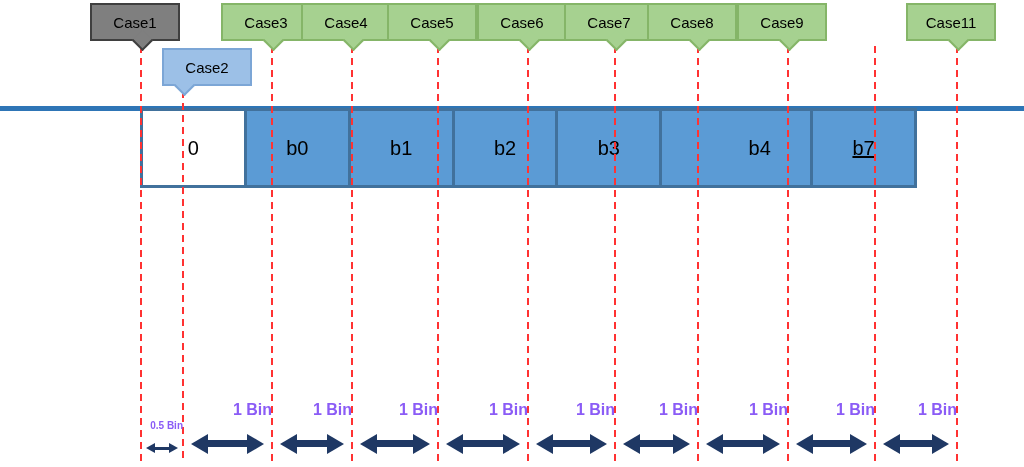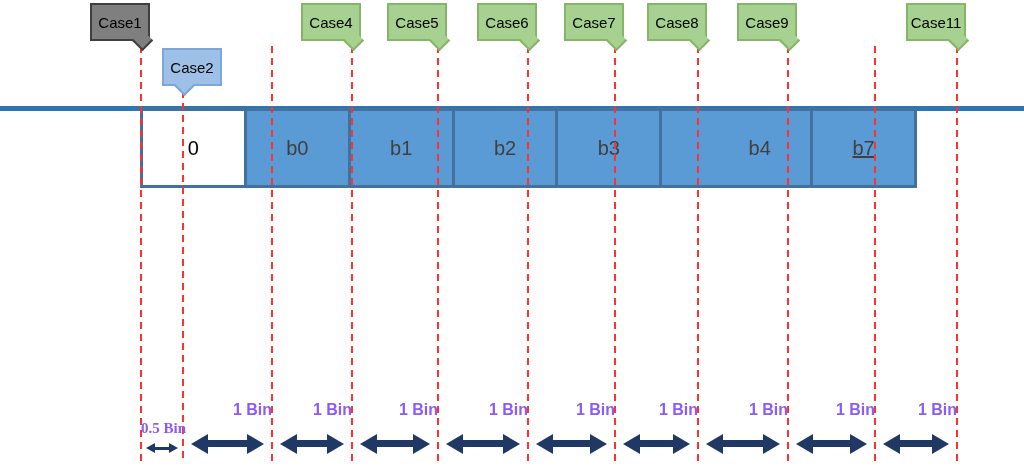--- a/index.html
+++ b/index.html
@@ -11,44 +11,44 @@
   .timeline {
     position:absolute; left:0; top:106px; width:1024px; height:5px;
     background:#2E75B6; z-index:1;
   }
   .bar {
     position:absolute; left:140px; top:108px; width:777px; height:80px;
     display:flex; z-index:2;
   }
   .cell {
     flex:1; margin-left:-3px; border:3px solid #41719C; background:#5B9BD5;
-    color:#404040; display:flex; align-items:center; justify-content:center;
+    color:#000000; display:flex; align-items:center; justify-content:center;
     font-size:20px;
   }
   .cell:first-child { margin-left:0; }
   .cell.empty { background:#ffffff; color:#000; }
   .guide {
     position:absolute; width:2px; z-index:3;
     background:repeating-linear-gradient(180deg, #FF3232 0 7px, transparent 7px 12px);
   }
   .callout {
-    position:absolute; width:60px; height:38px; border:2px solid;
+    position:absolute; width:90px; height:38px; border:2px solid;
     display:flex; align-items:center; justify-content:center;
     font-size:15px; color:#000; z-index:5;
   }
   .tail {
     position:absolute; width:15px; height:15px; bottom:-9px;
     transform:rotate(45deg); border-right:2px solid; border-bottom:2px solid;
   }
   .bin { position:absolute; z-index:4; }
   .bin-label {
     font-weight:bold; color:#8b5cf6; text-align:right; white-space:nowrap;
   }
   .bin.full .bin-label { font-size:16px; height:20px; margin-bottom:12px; }
-  .bin.half .bin-label { font-size:15px; height:15px; margin-bottom:7px;font-family:Liberation Serif, serif; }
+  .bin.half .bin-label { font-size:10px; height:15px; margin-bottom:7px; }
   .arrow { display:flex; align-items:center; }
   .bin.full .arrow { margin:0 8px; height:21px; }
   .bin.half .arrow { margin:0 5px; height:12px; }
   .a-line { flex:1; background:#1F3864; }
   .bin.full .a-line { height:7px; }
   .bin.half .a-line { height:3px; }
   .ah { width:0; height:0; }
   .bin.full .ah-l { border-top:10px solid transparent; border-bottom:10px solid transparent; border-right:17px solid #1F3864; }
   .bin.full .ah-r { border-top:10px solid transparent; border-bottom:10px solid transparent; border-left:17px solid #1F3864; }
   .bin.half .ah-l { border-top:5px solid transparent; border-bottom:5px solid transparent; border-right:9px solid #1F3864; }
@@ -80,20 +80,24 @@
     <div class="guide" style="left: 874px; top: 46px; height: 416px;"></div>
     <div class="guide" style="left: 956px; top: 46px; height: 416px;"></div>
     <div class="callout" style="left: 90px; top: 3px; background: rgb(127, 127, 127); border-color: rgb(63, 63, 63);">
       <div>Case1</div>
       <div class="tail" style="left: 43px; background: rgb(127, 127, 127); border-color: rgb(63, 63, 63);"></div>
     </div>
     <div class="callout" style="left: 162px; top: 48px; background: rgb(156, 192, 231); border-color: rgb(124, 166, 214);">
       <div>Case2</div>
       <div class="tail" style="left: 13px; background: rgb(156, 192, 231); border-color: rgb(124, 166, 214);"></div>
     </div>
+    <div class="callout" style="left: 221px; top: 3px; background: rgb(166, 209, 144); border-color: rgb(133, 181, 104);">
+      <div>Case3</div>
+      <div class="tail" style="left: 43px; background: rgb(166, 209, 144); border-color: rgb(133, 181, 104);"></div>
+    </div>
     <div class="callout" style="left: 301px; top: 3px; background: rgb(166, 209, 144); border-color: rgb(133, 181, 104);">
       <div>Case4</div>
       <div class="tail" style="left: 43px; background: rgb(166, 209, 144); border-color: rgb(133, 181, 104);"></div>
     </div>
     <div class="callout" style="left: 387px; top: 3px; background: rgb(166, 209, 144); border-color: rgb(133, 181, 104);">
       <div>Case5</div>
       <div class="tail" style="left: 43px; background: rgb(166, 209, 144); border-color: rgb(133, 181, 104);"></div>
     </div>
     <div class="callout" style="left: 477px; top: 3px; background: rgb(166, 209, 144); border-color: rgb(133, 181, 104);">
       <div>Case6</div>

